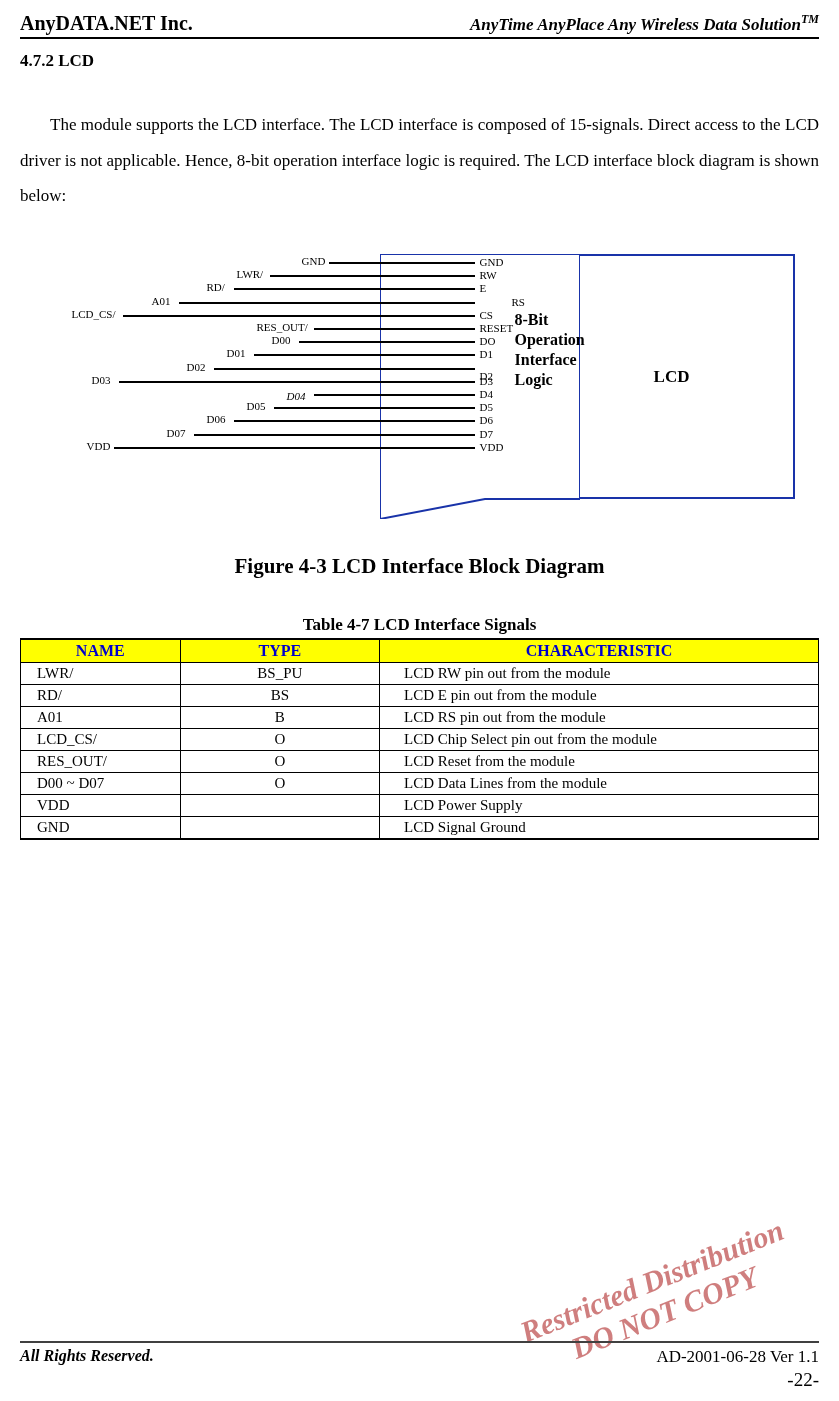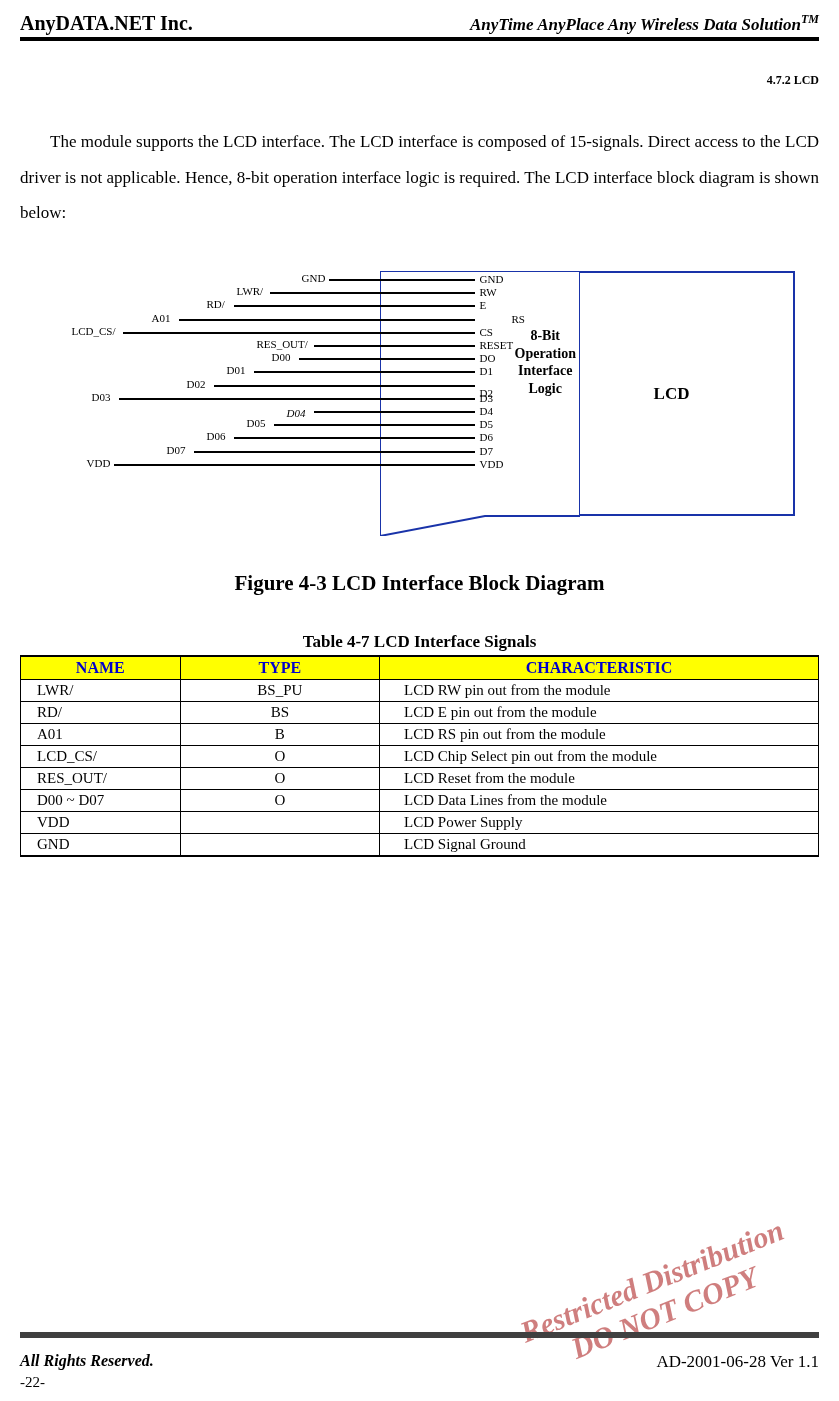--- a/index.html
+++ b/index.html
@@ -9,39 +9,38 @@
       color: black;
       width: 839px;
       height: 1401px;
       position: relative;
       padding: 12px 20px;
     }
     .header {
       display: flex;
       justify-content: space-between;
       align-items: baseline;
-      border-bottom: 4px solid #000000;
+      border-bottom: 2px solid #000000;
       padding-bottom: 2px;
     }
     .header-left {
       font-weight: bold;
       font-size: 20px;
     }
     .header-right {
       font-style: italic;
       font-weight: bold;
       font-size: 17px;
     }
     .header-right sup { font-size: 12px; font-style: italic; }
     .section-heading {
       font-weight: bold;
-      font-size: 12px;
-      margin-top: 32px;
+      font-size: 17px;
+      margin-top: 12px;
       margin-bottom: 36px;
-      text-align: right;
     }
     .body-text {
       font-size: 17px;
       line-height: 2.1;
       text-align: justify;
       text-indent: 30px;
       margin-bottom: 30px;
     }
     .diagram-wrap {
       width: 100%;
@@ -73,23 +72,22 @@
       left: 345px;
       width: 200px;
       height: 265px;
     }
     .logic-shape svg { width: 100%; height: 100%; }
     .logic-text {
       position: absolute;
       top: 66px;
       left: 480px;
       font-weight: bold;
-      font-size: 14px;
+      font-size: 16px;
       line-height: 1.25;
-      text-align: center;
     }
     .pin-right {
       position: absolute;
       font-size: 11px;
       left: 445px;
       text-align: left;
     }
     .sig-line {
       position: absolute;
       height: 2px;
@@ -148,29 +146,29 @@
     }
     .wm-line1 { font-size: 30px; }
     .wm-line2 { font-size: 30px; }
     .footer {
       position: absolute;
       bottom: 10px;
       left: 20px;
       right: 20px;
     }
     .footer-line {
-      border-top: 6px solid #404040;
+      border-top: 2px solid #404040;
       display: flex;
       justify-content: space-between;
       font-size: 14px;
-      padding-top: 14px;
+      padding-top: 4px;
     }
     .footer-left { font-style: italic; font-weight: bold; font-size: 16px; }
     .footer-right { font-size: 17px; font-family: Liberation Serif, serif; }
-    .page-no { text-align: left; font-size: 15px; margin-top: 2px; }
+    .page-no { text-align: right; font-size: 19px; margin-top: 2px; }
     #dyn-rows { display: contents; }
   </style>
 </head>
 <body>
 
 <div class="header">
   <div class="header-left">AnyDATA.NET Inc.</div>
   <div class="header-right">
     <span>AnyTime AnyPlace Any Wireless Data Solution</span><sup>TM</sup>
   </div>

